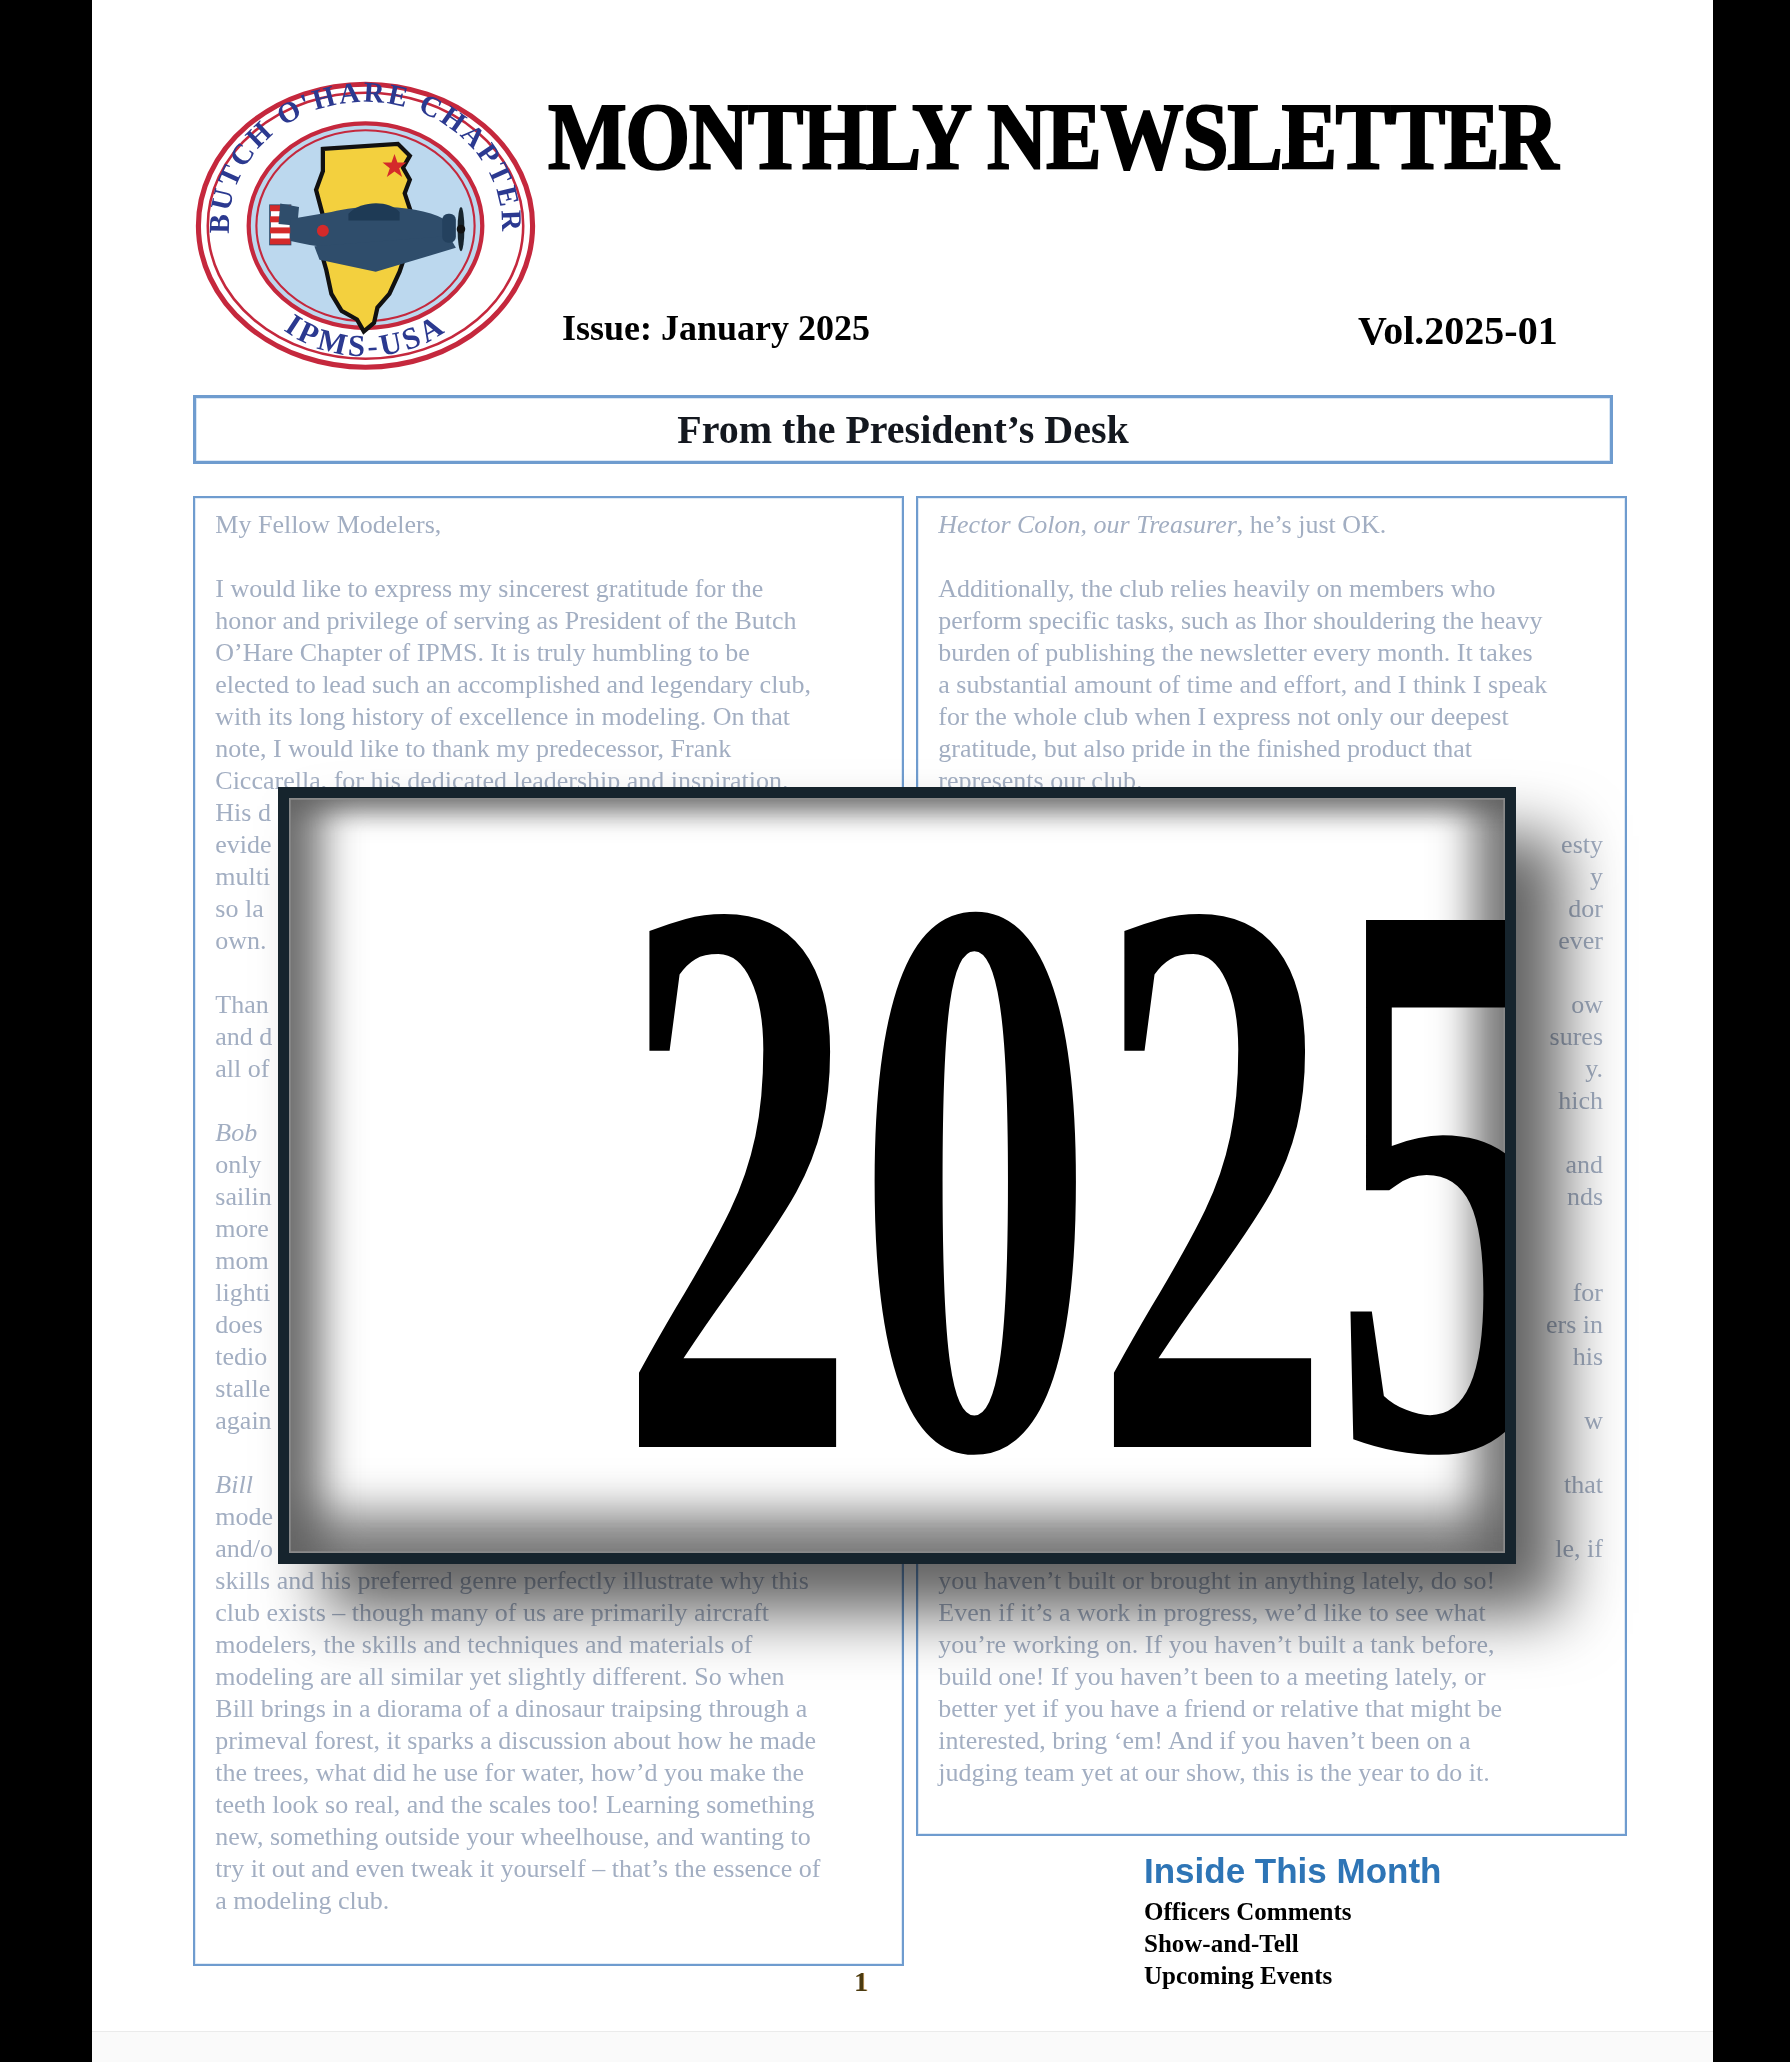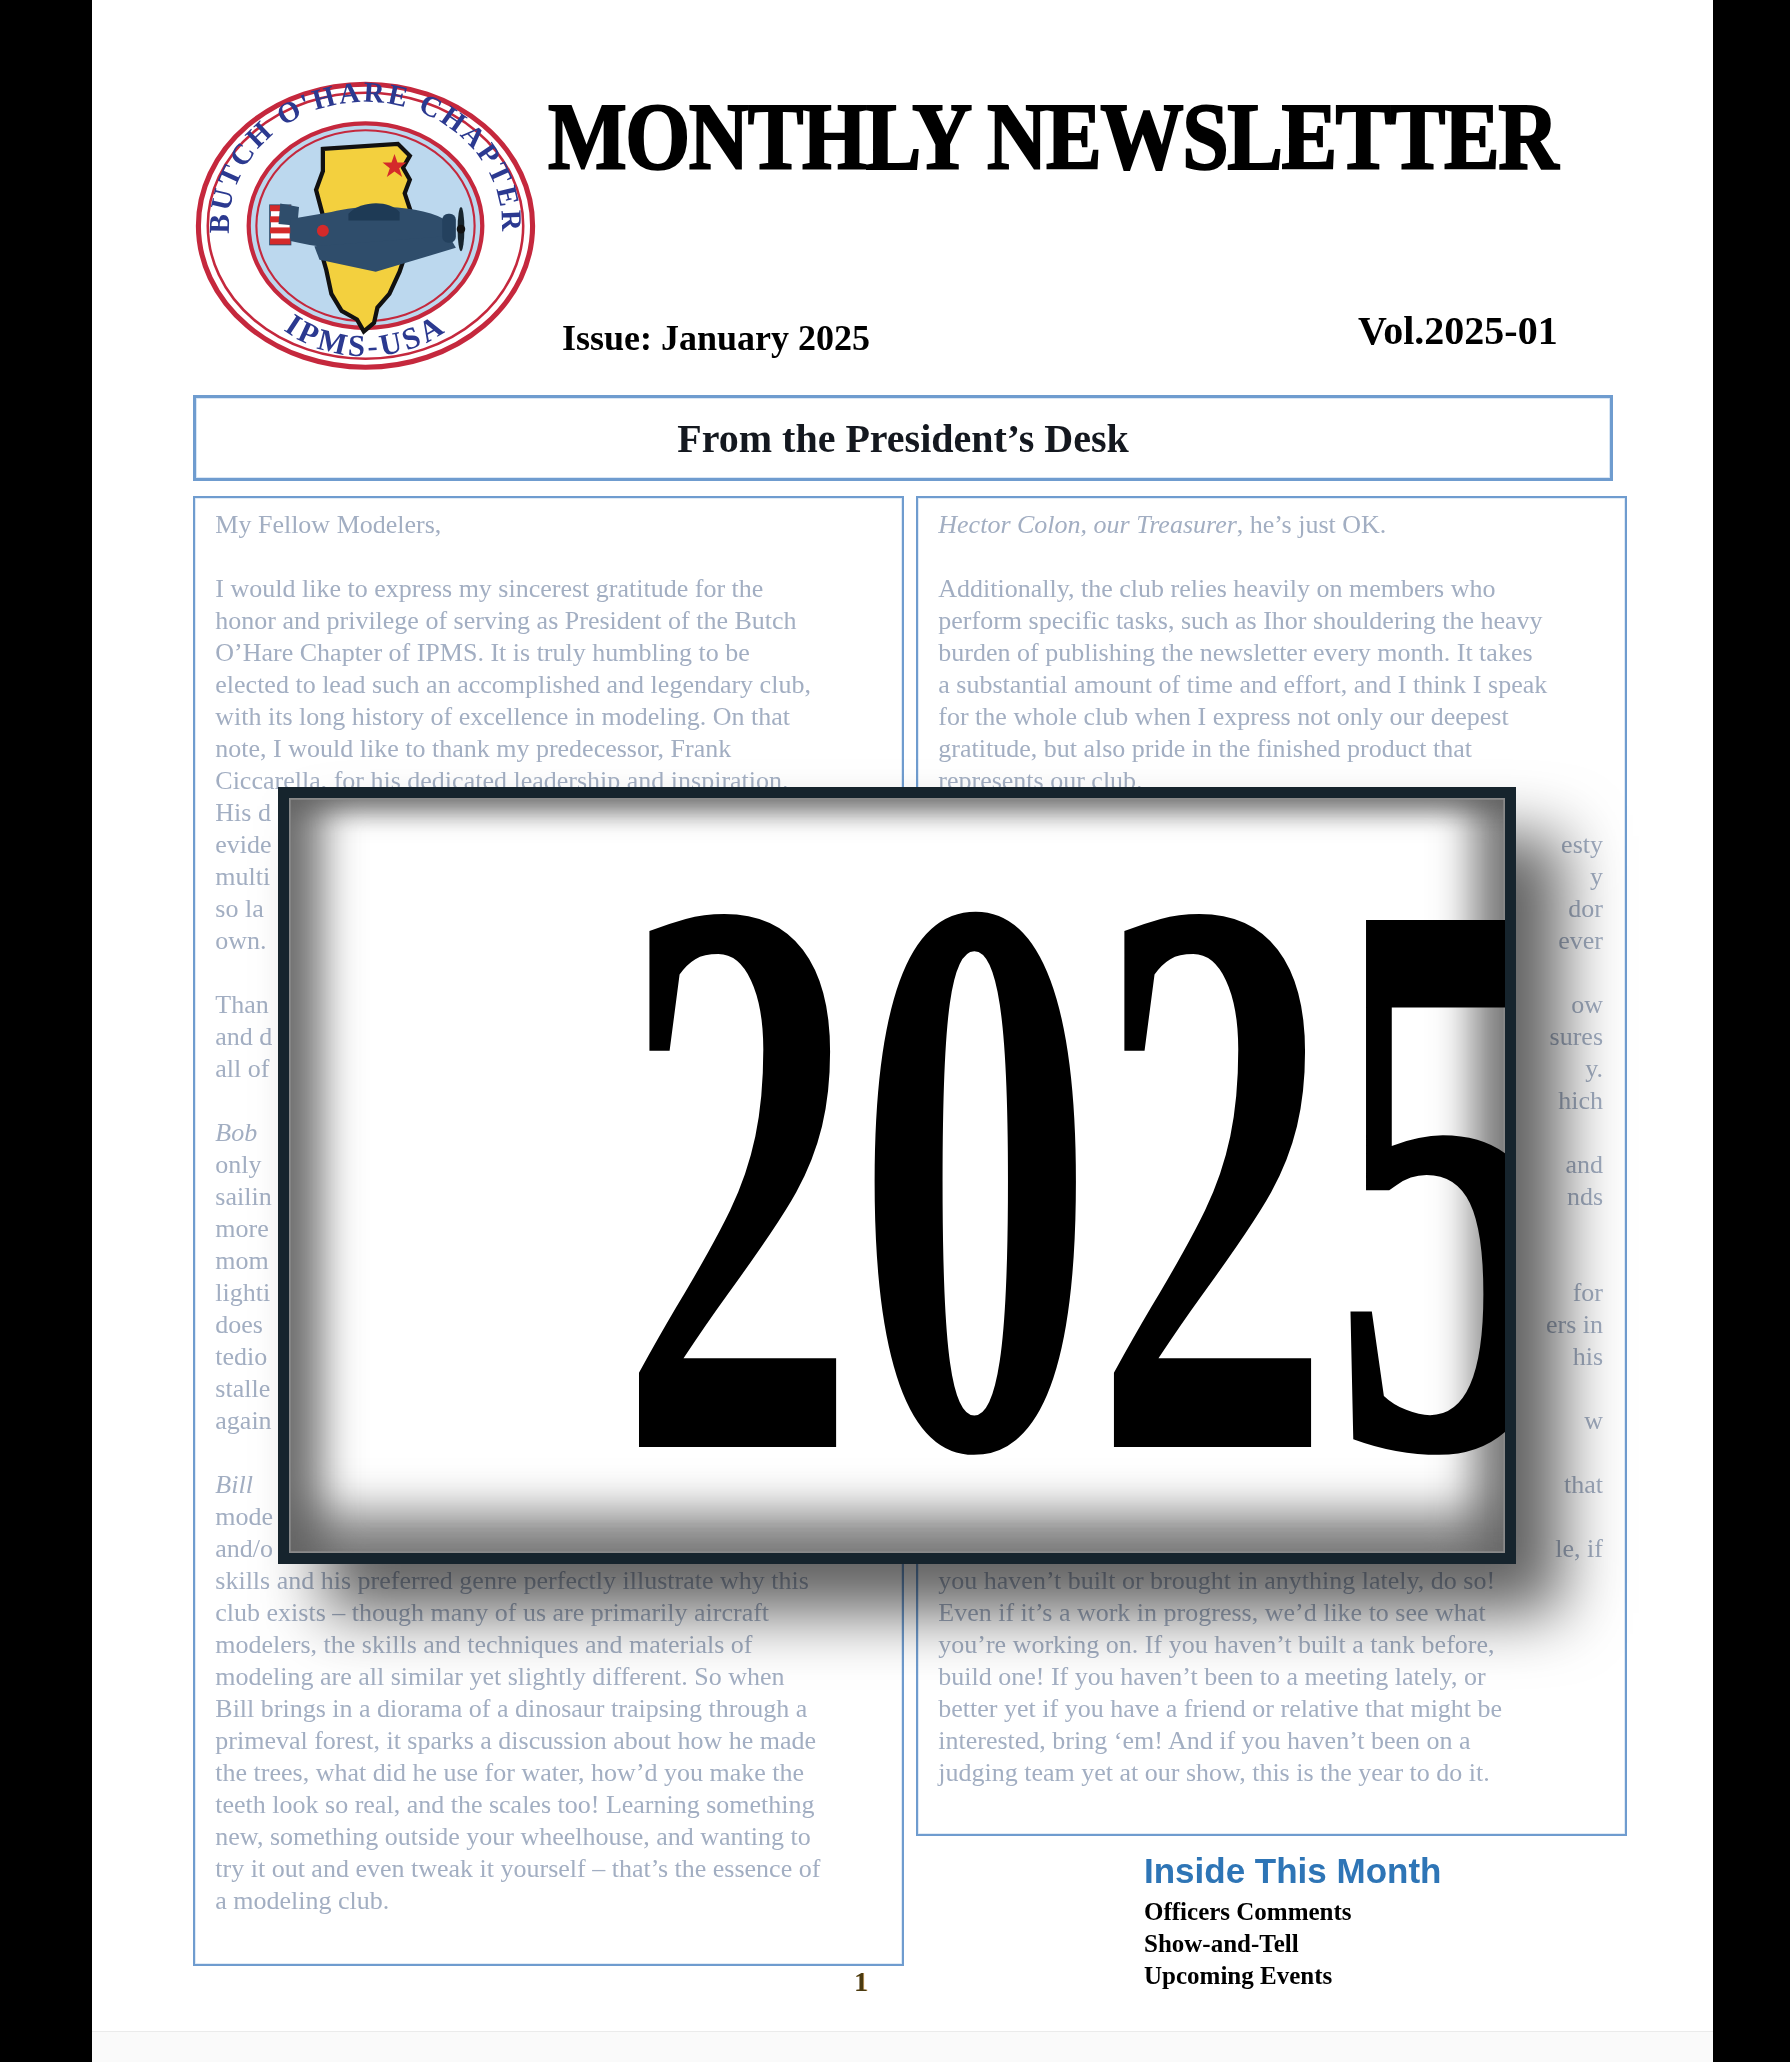--- a/index.html
+++ b/index.html
@@ -7,25 +7,25 @@
         font-family:"Liberation Serif","DejaVu Serif",serif;}
   .abs{position:absolute;}
   .sidebar{top:0;width:92px;height:2062px;background:#000;}
   #sidebar-left{left:0;}
   #sidebar-right{left:1713px;width:78px;}
 
   
   #newsletter-title{left:548px;top:81px;font-size:96px;font-weight:700;color:#000;
       letter-spacing:-1.7px;white-space:nowrap;transform:scaleX(0.87);transform-origin:left top;
       -webkit-text-stroke:2.1px #000;}
-  #issue-line{left:562px;top:317px;font-size:36px;font-weight:700;color:#000;}
+  #issue-line{left:562px;top:307px;font-size:36px;font-weight:700;color:#000;}
   #vol-line{left:1358px;top:307px;font-size:40px;font-weight:700;color:#000000;}
 
   
-  #section-header-box{left:193px;top:395px;width:1420px;height:86px;border:3.4px solid #6f9ccf;
+  #section-header-box{left:193px;top:395px;width:1420px;height:69px;border:3.4px solid #6f9ccf;
       box-sizing:border-box;display:flex;align-items:center;justify-content:center;
       box-shadow:inset 0 0 0 0.8px #cfe0f2;}
   #section-header-title{font-size:40px;font-weight:700;color:#14181f;}
 
   
   .colbox{top:496px;width:711px;border:2.5px solid #6f9ccf;box-sizing:border-box;
       box-shadow:inset 0 0 0 0.8px #d8e5f4;background:#fff;}
   #left-column{left:193px;height:1470px;}
   #right-column{left:916px;height:1340px;}
   .collines{padding:11px 22px 0 20.3px;}

